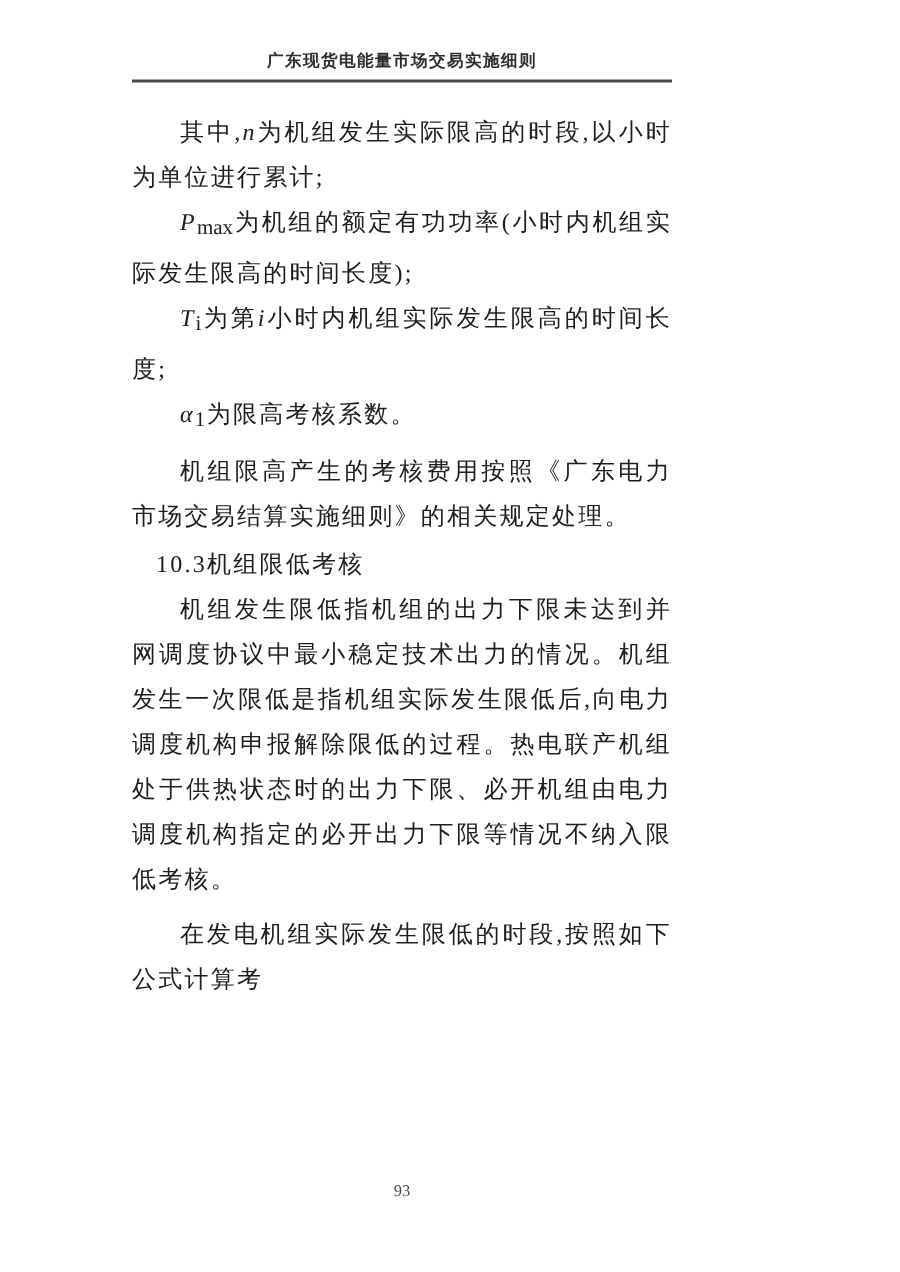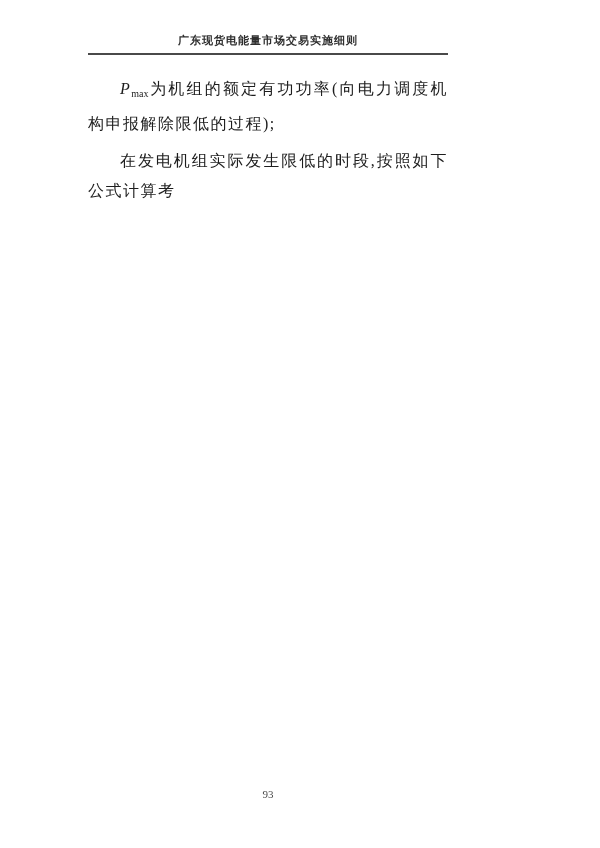--- a/index.html
+++ b/index.html
@@ -42,21 +42,21 @@
   .heading {
     margin: 2px 0 0 0;
     text-indent: 16px;
   }
   .seg-var {
     font-style: italic;
     letter-spacing: 0.5px;
     padding-right: 1px;
   }
   .seg-sub {
-    font-size: 10px;
+    font-size: 14px;
     vertical-align: -3px;
     letter-spacing: 0;
     padding-right: 1px;
   }
   .footer {
     position: absolute;
     bottom: 46px;
     left: 0;
     right: 0;
     text-align: center;
@@ -70,21 +70,27 @@
 </head>
 <body>
 
 <div class="page">
 
   <div class="header">
     <div class="header-title">广东现货电能量市场交易实施细则</div>
   </div>
 
   <div class="content">
-    <p class="para"><span class="seg-var">P</span><span class="seg-sub">max</span><span class="seg-normal">为机组的额定有功功率(向电力调度机构申报解除限低的过程);</span></p>
+    <p class="para"><span class="seg-normal">其中,</span><span class="seg-var">n</span><span class="seg-normal">为机组发生实际限高的时段,以小时为单位进行累计;</span></p>
+    <p class="para"><span class="seg-var">P</span><span class="seg-sub">max</span><span class="seg-normal">为机组的额定有功功率(小时内机组实际发生限高的时间长度);</span></p>
+    <p class="para"><span class="seg-var">T</span><span class="seg-sub">i</span><span class="seg-normal">为第</span><span class="seg-var">i</span><span class="seg-normal">小时内机组实际发生限高的时间长度;</span></p>
+    <p class="para"><span class="seg-var">α</span><span class="seg-sub">1</span><span class="seg-normal">为限高考核系数。</span></p>
+    <p class="para sp4"><span class="seg-normal">机组限高产生的考核费用按照《广东电力市场交易结算实施细则》的相关规定处理。</span></p>
+    <p class="heading">10.3机组限低考核</p>
+    <p class="para"><span class="seg-normal">机组发生限低指机组的出力下限未达到并网调度协议中最小稳定技术出力的情况。机组发生一次限低是指机组实际发生限低后,向电力调度机构申报解除限低的过程。热电联产机组处于供热状态时的出力下限、必开机组由电力调度机构指定的必开出力下限等情况不纳入限低考核。</span></p>
     <p class="para sp8"><span class="seg-normal">在发电机组实际发生限低的时段,按照如下公式计算考</span></p>
   </div>
 
   <div class="footer">
     <span class="page-number">93</span>
   </div>
 
 </div>
 
 </body></html>

